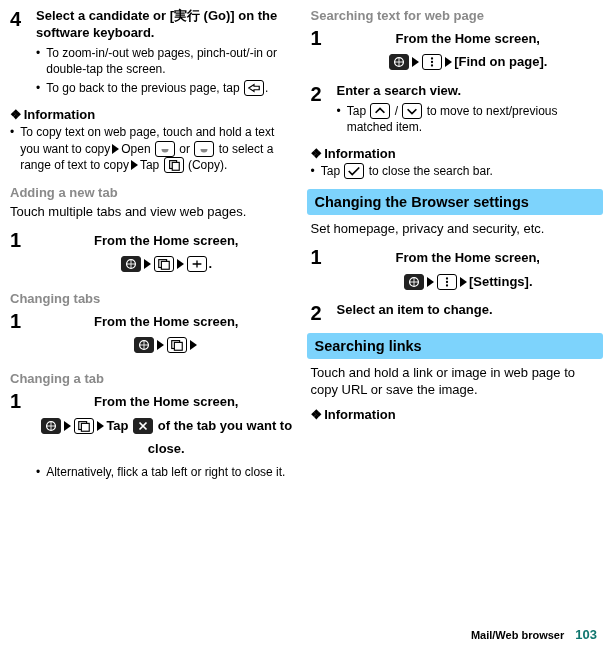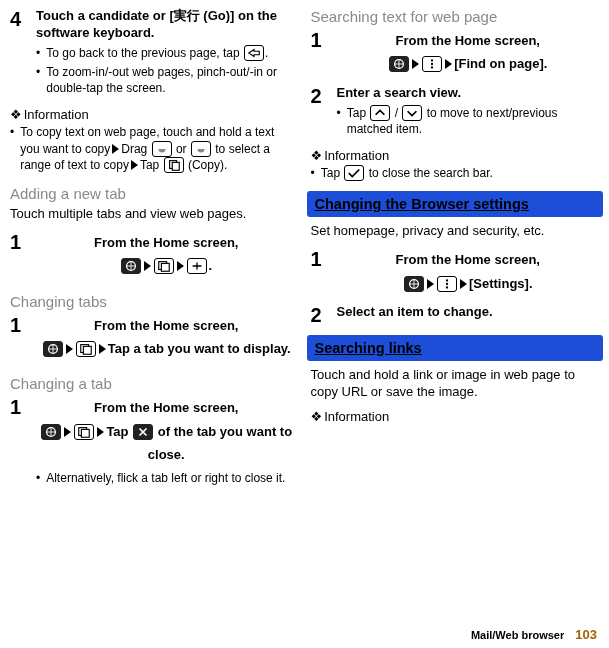--- a/index.html
+++ b/index.html
@@ -50,21 +50,21 @@
     line-height: 1.35;
     margin-bottom: 3px;
     margin-top: 2px;
   }
   .bullet::before {
     content: "•";
     margin-right: 6px;
   }
 
   .info-heading {
-    font-weight: normal;
+    font-weight: bold;
     font-size: 13px;
     margin-top: 8px;
     margin-bottom: 2px;
   }
   .info-heading::before {
     content: "❖";
     margin-right: 2px;
   }
   .info-bullet {
     display: flex;
@@ -73,40 +73,39 @@
     padding-left: 0px;
     margin-bottom: 6px;
   }
   .info-bullet::before {
     content: "•";
     margin-right: 6px;
   }
 
   .section-h {
     color: #8a8a8a;
-    font-weight: normal;
-    font-size: 15px;
+    font-weight: bold;
+    font-size: 13px;
     margin-top: 12px;
     margin-bottom: 4px;
   }
   .section-intro {
     font-size: 13px;
     margin-bottom: 8px;
     line-height: 1.3;
   }
 
   .grey-band {
-    background: #1d4ed8;
+    background: #7dd3fc;
     color: #000;
     font-weight: bold;
     font-size: 14.5px;
     padding: 5px 8px;
     margin: 10px -4px 6px -4px;
     border-radius: 3px;
-    text-decoration: underline;
   }
 
   
   .icon {
     display: inline-block;
     vertical-align: -4px;
     width: 20px;
     height: 16px;
     border: 1.5px solid #000;
     border-radius: 3px;
@@ -126,54 +125,54 @@
     vertical-align: -1px;
     margin: 0 2px;
   }
   .footer {
     position: absolute;
     bottom: 6px;
     right: 12px;
     font-size: 11px;
     font-weight: bold;
   }
-  .footer .pnum { font-size: 13px; margin-left: 8px; color:#a16207; }
+  .footer .pnum { font-size: 13px; margin-left: 8px; color:#0f766e; }
   .nowrap { white-space: nowrap; }
   .line-with-icons { line-height: 1.8; text-align: center; }
 </style>
 </head>
 <body>
 
 <div class="page">
 
   <div class="col col-left">
 
     <div class="step">
       <div class="step-num">4</div>
       <div class="step-body">
         <div class="step-title">
-          <span>Touch a candidate or [</span><span>実行 (Go)] on the software keyboard.</span>
-        </div>
+          <span>Select a candidate or [</span><span>実行 (Go)] on the software keyboard.</span>
+        </div>
+        <div class="bullet">
+            <span>To zoom-in/-out web pages, pinch-out/-in or double-tap the screen.</span>
+          </div>
         <div class="bullet">
           <span>
             <span>To go back to the previous page, tap </span><span class="icon"><svg viewBox="0 0 20 16">
                   <path d="M4 8 L10 4 L10 6 L16 6 L16 10 L10 10 L10 12 Z" fill="none" stroke="black" stroke-width="1.3"></path>
                 </svg></span><span>.</span>
           </span>
         </div>
-        <div class="bullet">
-            <span>To zoom-in/-out web pages, pinch-out/-in or double-tap the screen.</span>
-          </div>
       </div>
     </div>
 
     <div class="info-heading">Information</div>
     <div class="info-bullet">
       <span>
-        <span>To copy text on web page, touch and hold a text you want to copy</span><span class="tri"></span><span>Drag </span><span class="icon"><svg viewBox="0 0 20 16">
+        <span>To copy text on web page, touch and hold a text you want to copy</span><span class="tri"></span><span>Open </span><span class="icon"><svg viewBox="0 0 20 16">
               <path d="M10 2 L10 8 L6 8 A4 4 0 1 0 14 8 L10 8" fill="#888" stroke="black" stroke-width="0"></path>
             </svg></span><span> or </span><span class="icon"><svg viewBox="0 0 20 16">
               <path d="M10 2 L10 8 L14 8 A4 4 0 1 1 6 8 L10 8" fill="#888"></path>
             </svg></span><span> to select a range of text to copy</span><span class="tri"></span><span>Tap </span><span class="icon"><svg viewBox="0 0 20 16">
               <rect x="5" y="3" width="8" height="9" fill="none" stroke="black" stroke-width="1.3"></rect>
               <rect x="8" y="5" width="8" height="9" fill="white" stroke="black" stroke-width="1.3"></rect>
             </svg></span><span> (Copy).</span>
       </span>
     </div>
 
@@ -204,21 +203,21 @@
       <div class="step-num">1</div>
       <div class="step-body">
         <div class="step-title line-with-icons">
           <span>From the Home screen, </span><br>
           <span class="nowrap"><span class="icon icon-dark"><svg viewBox="0 0 20 16">
                   <circle cx="10" cy="8" r="5" fill="none" stroke="white" stroke-width="1.5"></circle>
                   <path d="M10 3 L10 13 M5 8 L15 8" stroke="white" stroke-width="1"></path>
                 </svg></span><span class="tri"></span><span class="icon"><svg viewBox="0 0 20 16">
                   <rect x="4" y="3" width="9" height="9" fill="none" stroke="black" stroke-width="1.3"></rect>
                   <rect x="7" y="5" width="9" height="9" fill="white" stroke="black" stroke-width="1.3"></rect>
-                </svg></span><span class="tri"></span></span><span>Tap a tab you want to display.</span>
+                </svg></span><span class="tri"></span></span>
         </div>
       </div>
     </div>
 
     <div class="section-h">Changing a tab</div>
     <div class="step">
       <div class="step-num">1</div>
       <div class="step-body">
         <div class="step-title line-with-icons">
           <span>From the Home screen, </span><br>

